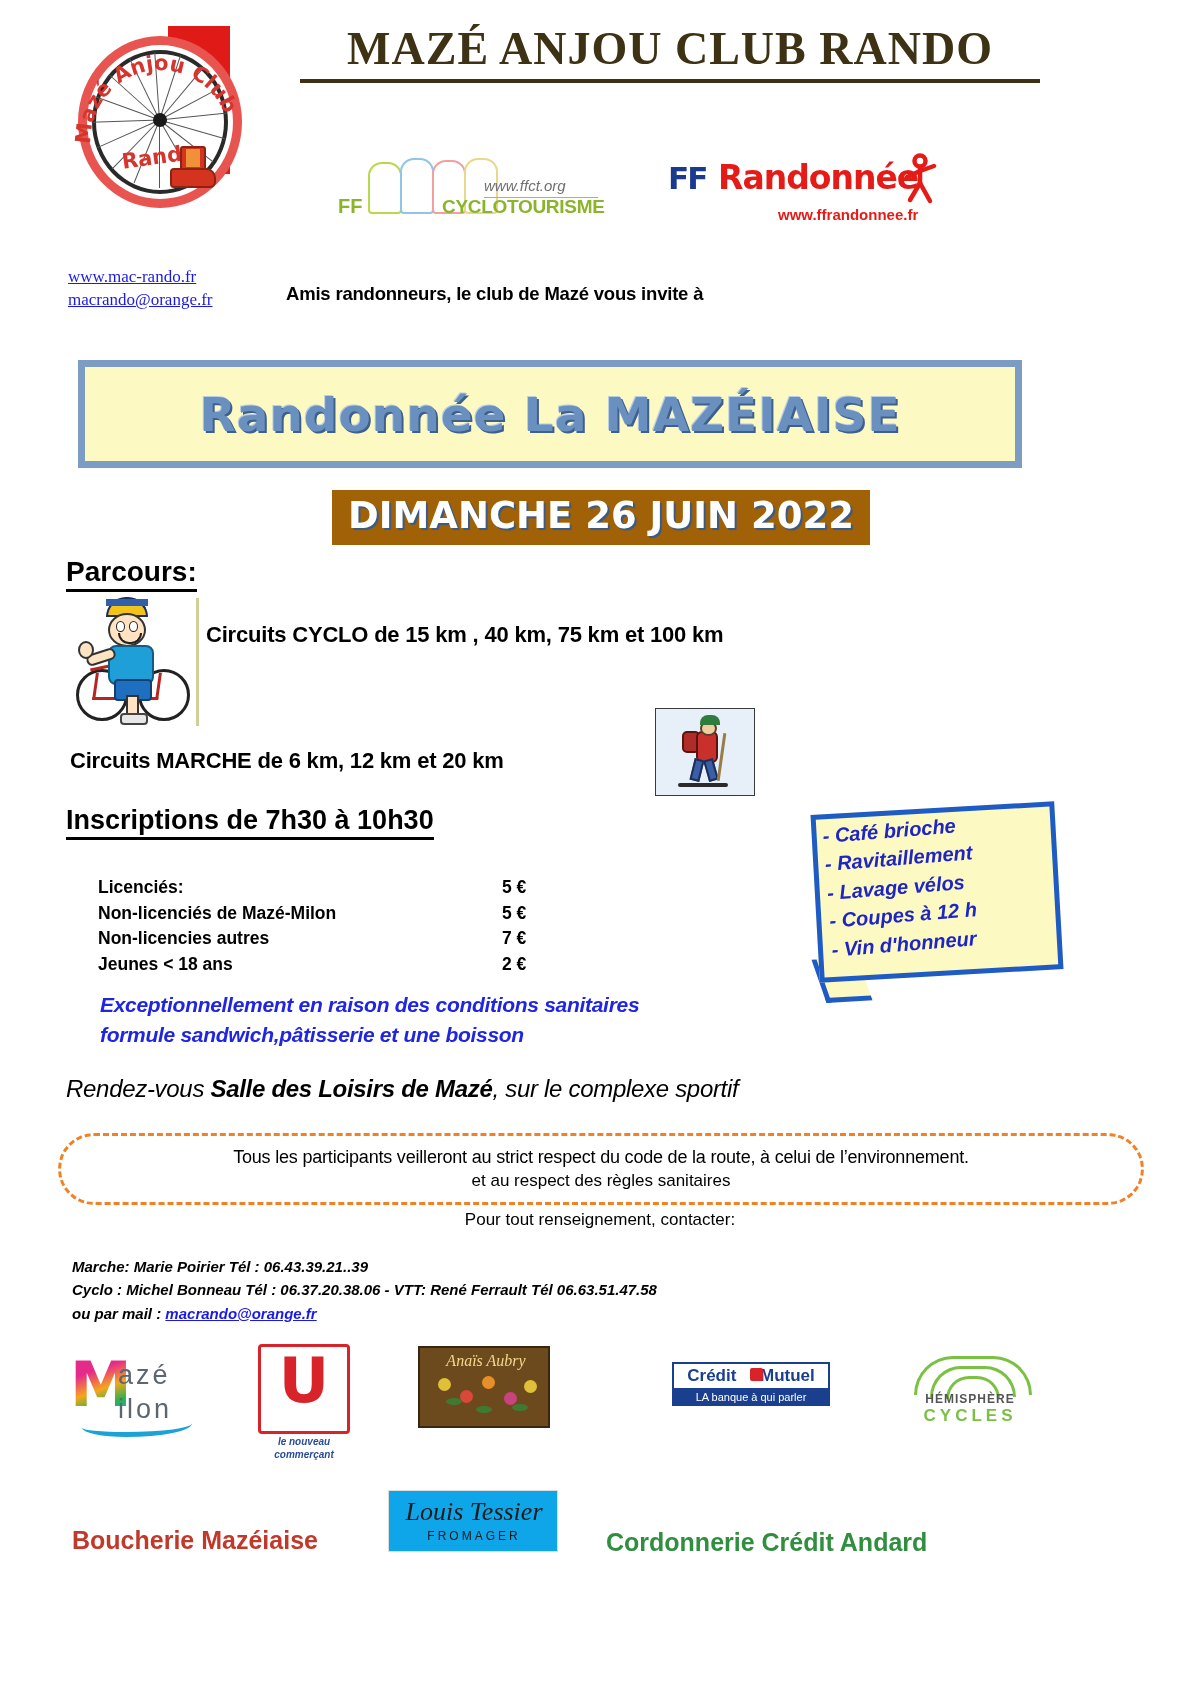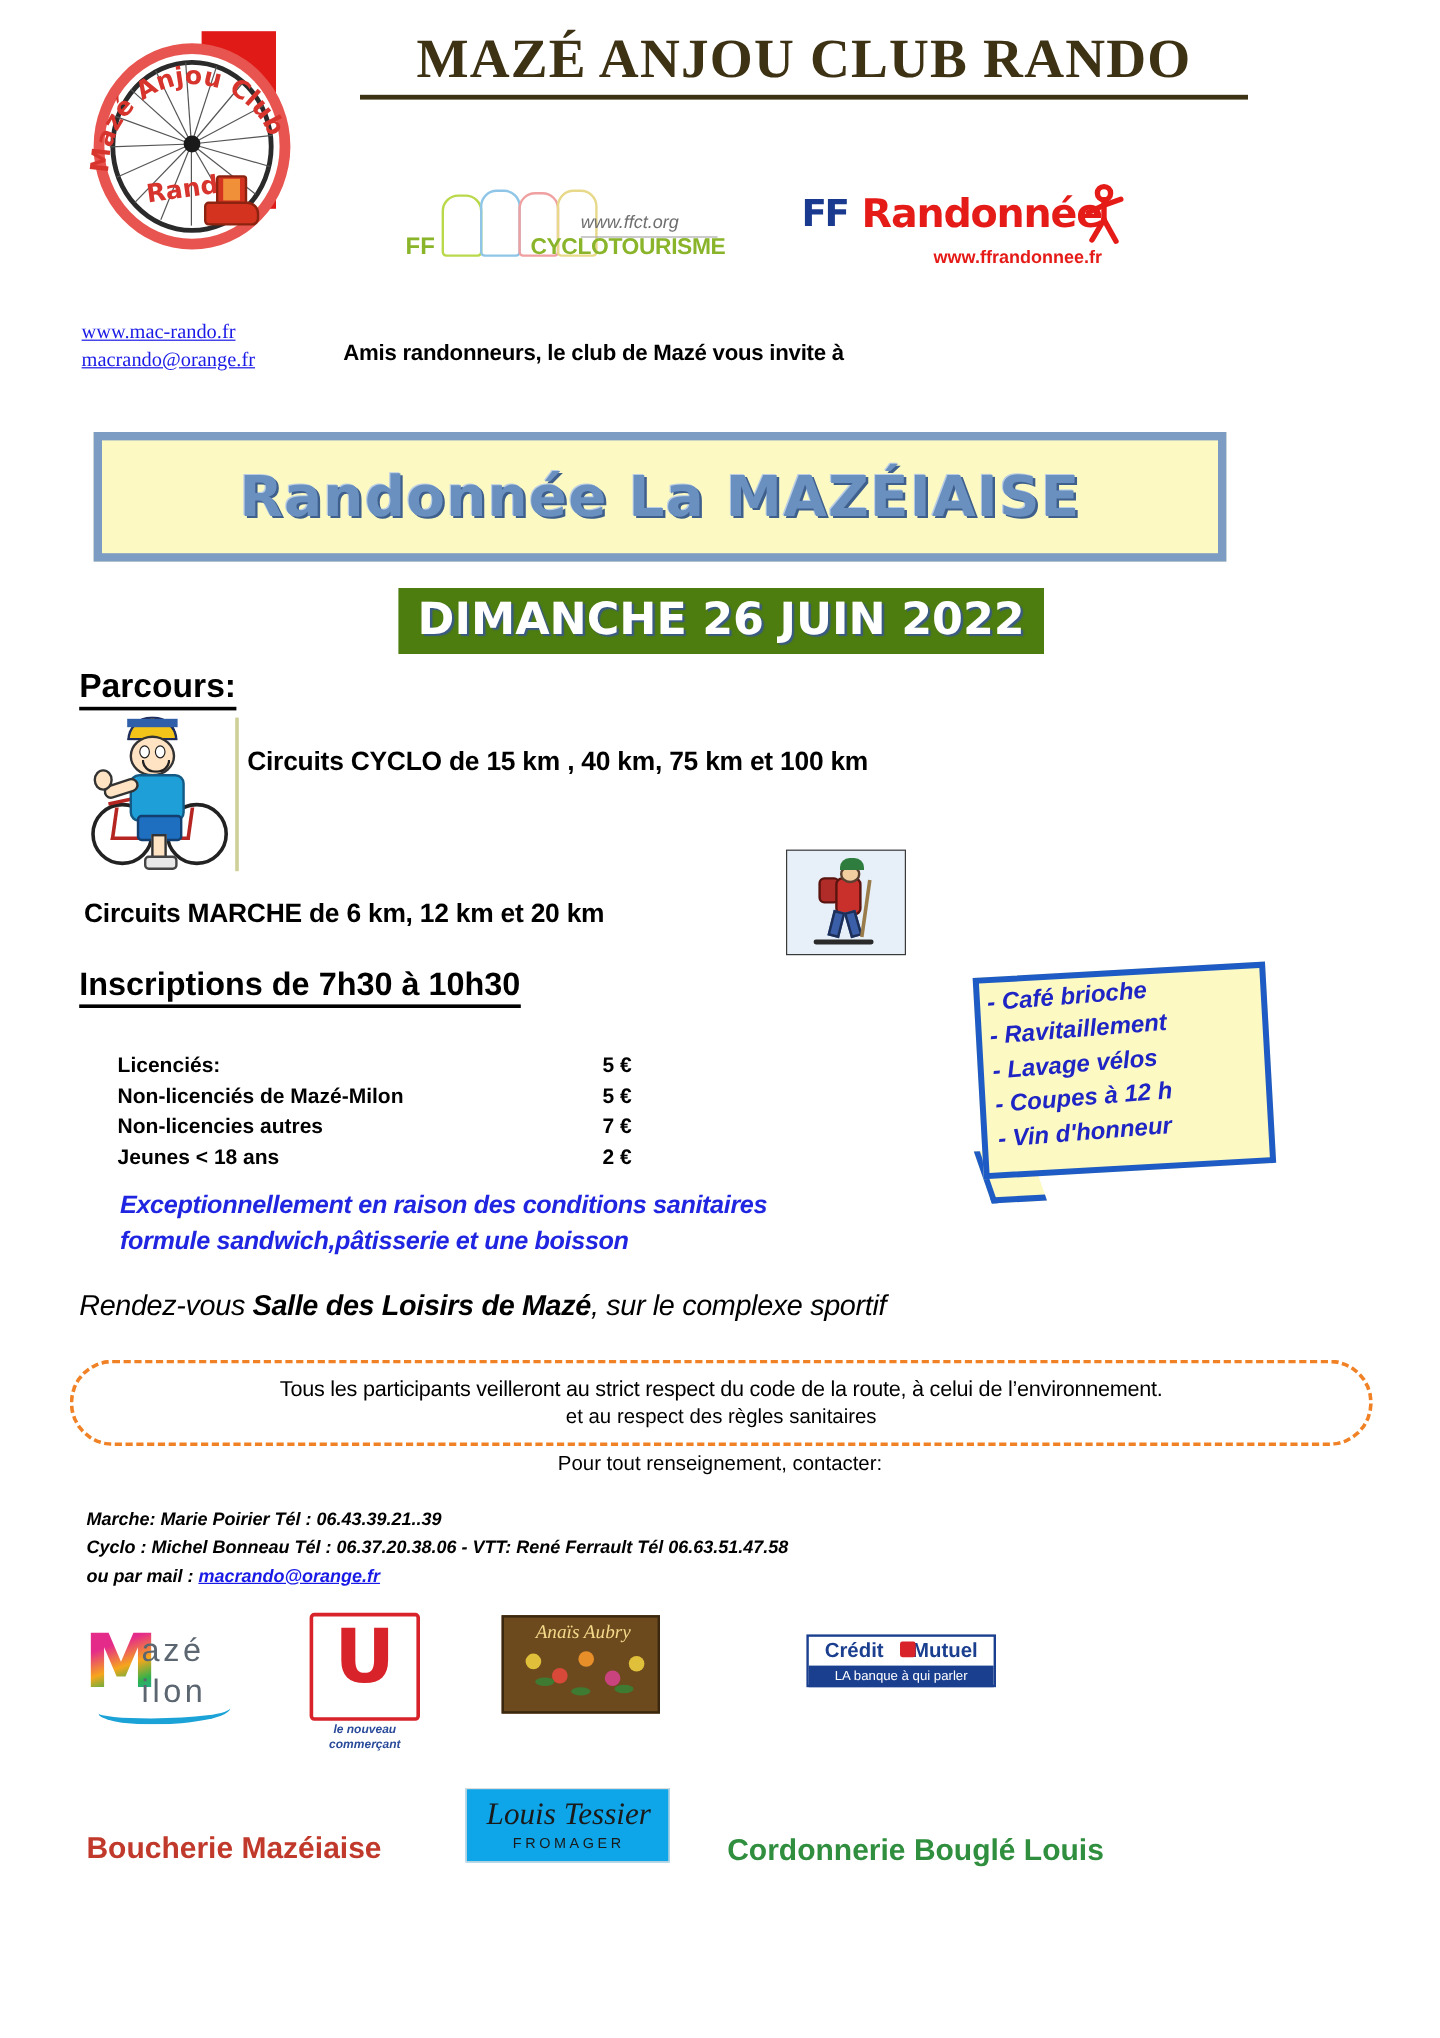--- a/index.html
+++ b/index.html
@@ -145,21 +145,21 @@
   .banner-text{
     font-family:"DejaVu Sans",sans-serif;
     font-weight:bold;font-size:47px;color:#6a90c0;
     letter-spacing:1px;
     text-shadow:2px 2px 0 #3f5f8c, -1px -1px 0 #b9cde4;
     white-space:nowrap;
   }
 
   .date-band{
     position:absolute;left:332px;top:490px;
-    background:#4d7c0f;
+    background:#a16207;
     padding:4px 16px 8px 16px;
   }
   .date-text{
     font-family:"DejaVu Sans",sans-serif;
     font-weight:bold;font-size:37px;color:#ffffff;
     letter-spacing:0px;white-space:nowrap;
     text-shadow:2px 2px 1px #3a5a84;
   }
 
   
@@ -567,23 +567,30 @@
         <span>Crédit</span>
         &nbsp;&nbsp;&nbsp;
         <span>Mutuel</span>
       </div>
       <div class="cmdot"></div>
       <div class="cmbot">
           <span>LA banque à qui parler</span>
         </div>
     </div>
 
+    <div class="sp-hemi">
+      <div class="arc" style="left:14px;top:4px;width:112px;height:36px;"></div>
+      <div class="arc" style="left:30px;top:14px;width:80px;height:28px;"></div>
+      <div class="arc" style="left:46px;top:24px;width:48px;height:20px;"></div>
+      <div class="h1">HÉMISPHÈRE</div>
+      <div class="h2">CYCLES</div>
+    </div>
 
     <div class="sp-tessier">
       <div class="tname">Louis Tessier</div>
       <div class="tsub">FROMAGER</div>
     </div>
 
     <div class="sp-boucherie">Boucherie Mazéiaise</div>
-    <div class="sp-cordonnerie">Cordonnerie Bouglé Louis</div>
+    <div class="sp-cordonnerie">Cordonnerie Crédit Andard</div>
   </div>
 
 </div>
 
 </body></html>

